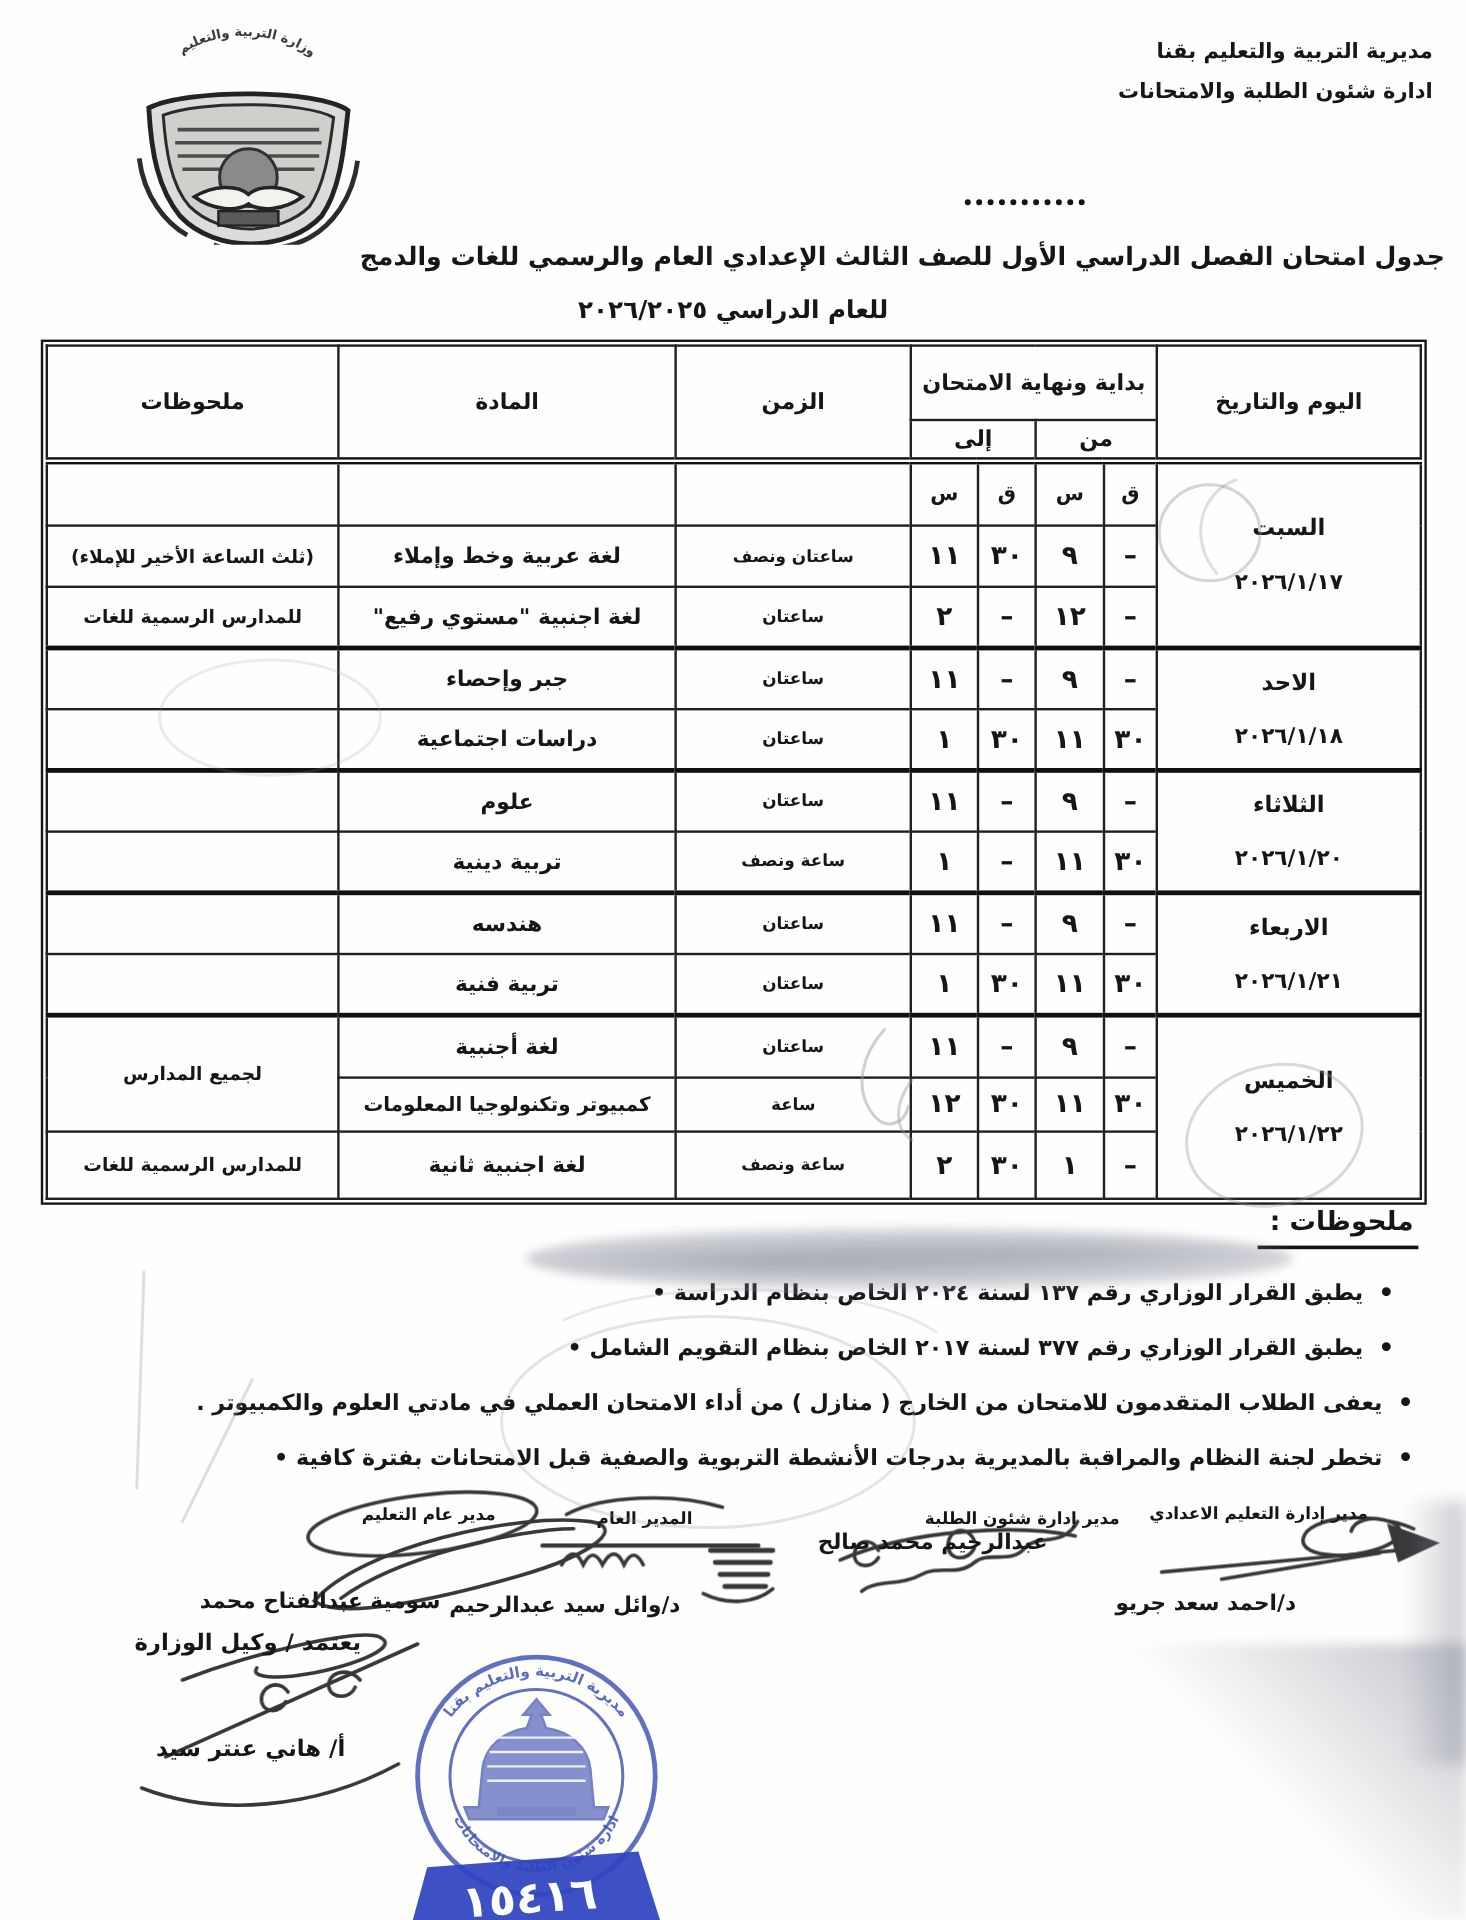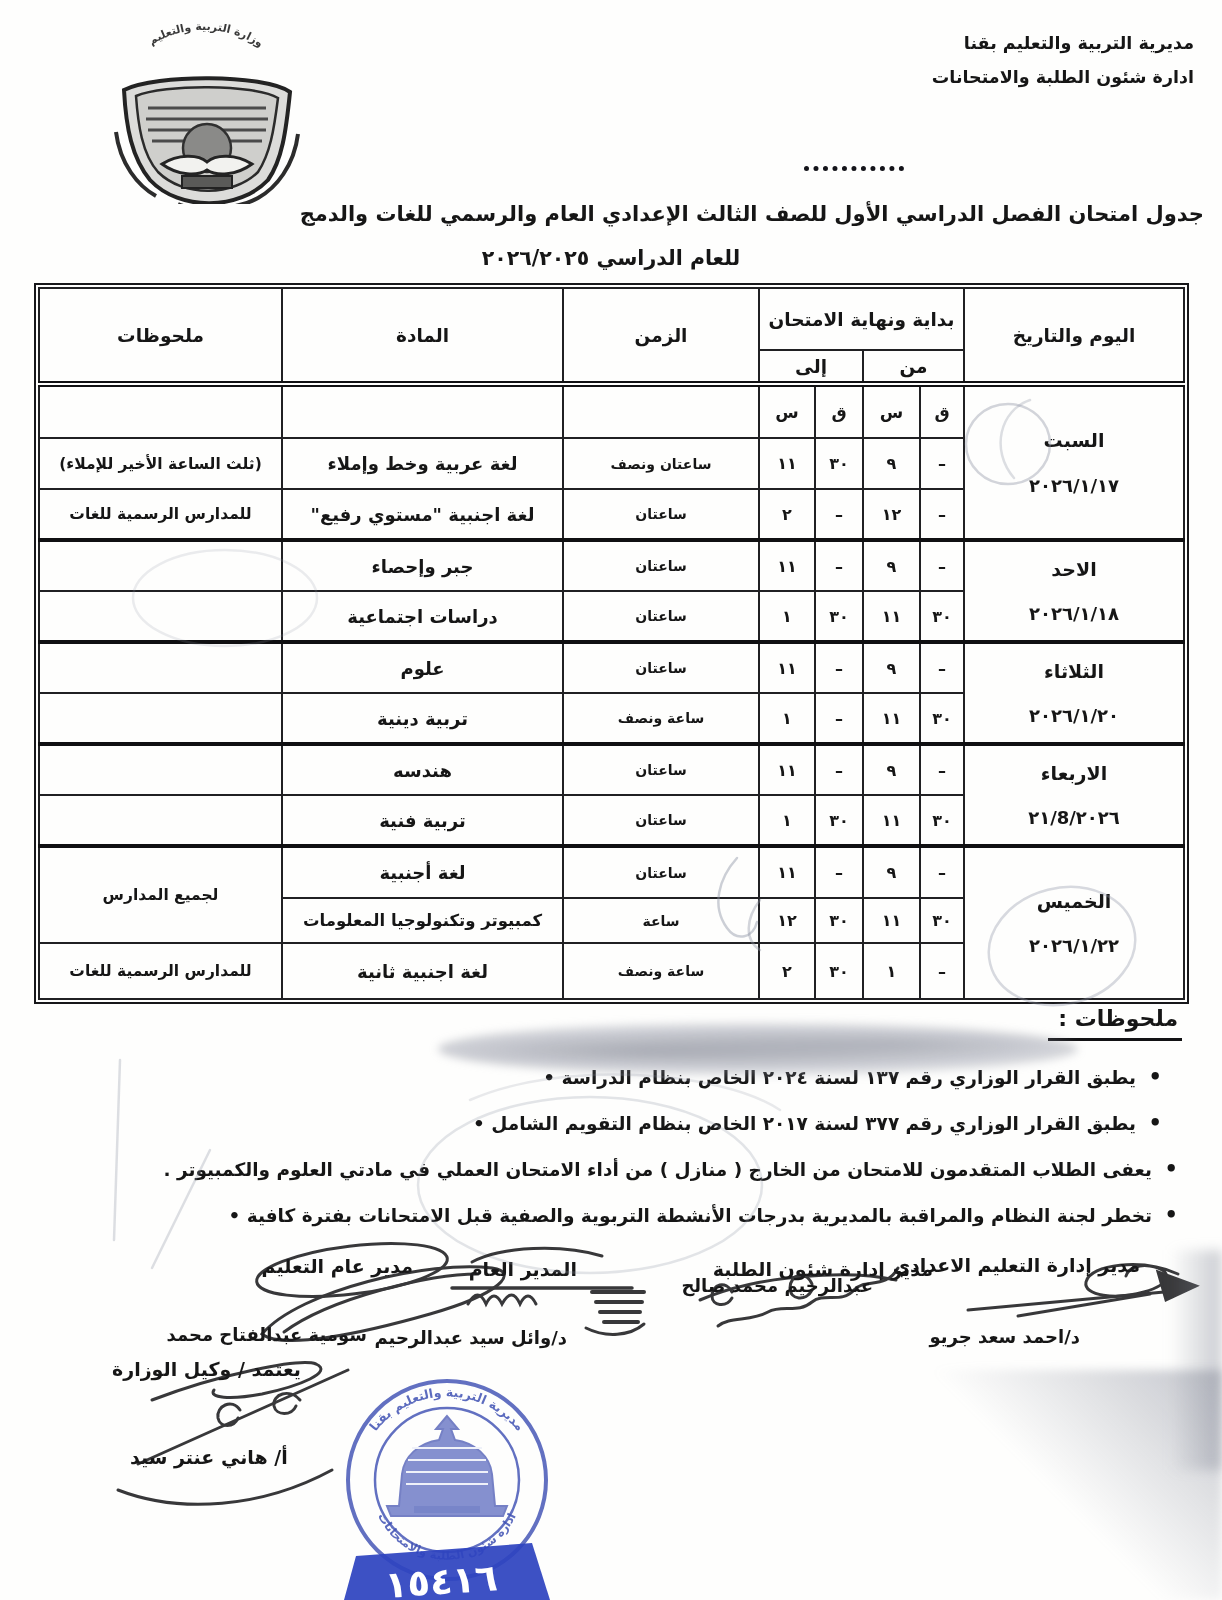--- a/index.html
+++ b/index.html
@@ -19,39 +19,39 @@
   .t2{position:absolute; top:202px; right:18px; width:1188px; 
       font-weight:bold; font-size:21px; white-space:nowrap;}
   .t3{position:absolute; top:246px; right:0; width:1222px; text-align:center;
       font-weight:bold; font-size:20.5px;}
   
   .tblwrap{position:absolute; top:283px; left:34px; border:2px solid #17171a; padding:2px; background:#fefefd;}
   table.sched{border-collapse:collapse; table-layout:fixed; width:1145px; direction:rtl;}
   .sched th,.sched td{border:2px solid #202023; text-align:center; vertical-align:middle;
       font-weight:bold; padding:0 2px; overflow:hidden;}
   .sched th{font-size:18.5px;}
-  .sched td.num{font-size:16px;}
+  .sched td.num{font-size:22px;}
   .sched td.sub{font-size:17px;}
   .sched td.dur{font-size:14px;}
   .sched td.subj{font-size:18px;}
   .sched td.noteCell{font-size:15.5px;}
   .sched td.dayCell{font-size:19px; line-height:2.4;}
   .sched td.dayCell .dd{font-size:18px;}
   .sched tbody tr.first td{border-top:6px double #101012;}
   .sched tbody tr.gstart td{border-top:4px solid #101012;}
   
   .notes{position:absolute; top:1006px; right:40px; width:1145px;}
   .notes-h{display:inline-block; font-size:22px; font-weight:bold;
       border-bottom:3.5px solid #121214; padding:0 4px 7px 10px;}
   .notes ul{list-style:none; margin:26px 0 18px 0; padding:0;}
   .notes li{position:relative; font-size:18.5px; font-weight:bold; margin-bottom:25px; padding-right:30px;}
   .notes li::before{content:"•"; position:absolute; right:4px; top:-2px; font-size:21px;}
   .notes li.ind{margin-right:16px;}
   
-  .sigt{position:absolute; font-size:19px; font-weight:bold; white-space:nowrap;}
+  .sigt{position:absolute; font-size:14px; font-weight:bold; white-space:nowrap;}
   .sign{position:absolute; font-size:18px; font-weight:bold; white-space:nowrap;}
   .appr{position:absolute; font-size:19px; font-weight:bold; white-space:nowrap;}
   
   .smudge{position:absolute; left:438px; top:1022px; width:640px; height:54px; border-radius:50%;
       background:radial-gradient(ellipse at 32% 55%, rgba(118,122,138,.55), rgba(158,162,176,.28) 58%, transparent 76%),
                  radial-gradient(ellipse at 72% 40%, rgba(118,122,138,.45), transparent 70%);
       filter:blur(4px);}
   .shade-r{position:absolute; right:0; top:1250px; width:70px; height:220px;
       background:linear-gradient(to left, rgba(140,145,158,.45), transparent 75%); filter:blur(6px);}
   .shade-br{position:absolute; right:0; bottom:0; width:300px; height:230px;
@@ -191,21 +191,21 @@
         <td class="num">١١</td>
         <td class="num">–</td>
         <td class="num">١</td>
         <td class="dur">ساعة ونصف</td>
         <td class="subj">تربية دينية</td>
         <td class="noteCell"></td>
       </tr>
       <tr class="gstart" style="height:51px">
         <td class="dayCell" rowspan="2">
           <div>الاربعاء</div>
-          <div class="dd">٢٠٢٦/8/٢١</div>
+          <div class="dd">٢٠٢٦/١/٢١</div>
         </td>
         <td class="num">–</td>
         <td class="num">٩</td>
         <td class="num">–</td>
         <td class="num">١١</td>
         <td class="dur">ساعتان</td>
         <td class="subj">هندسه</td>
         <td class="noteCell"></td>
       </tr>
       <tr style="height:51px">

